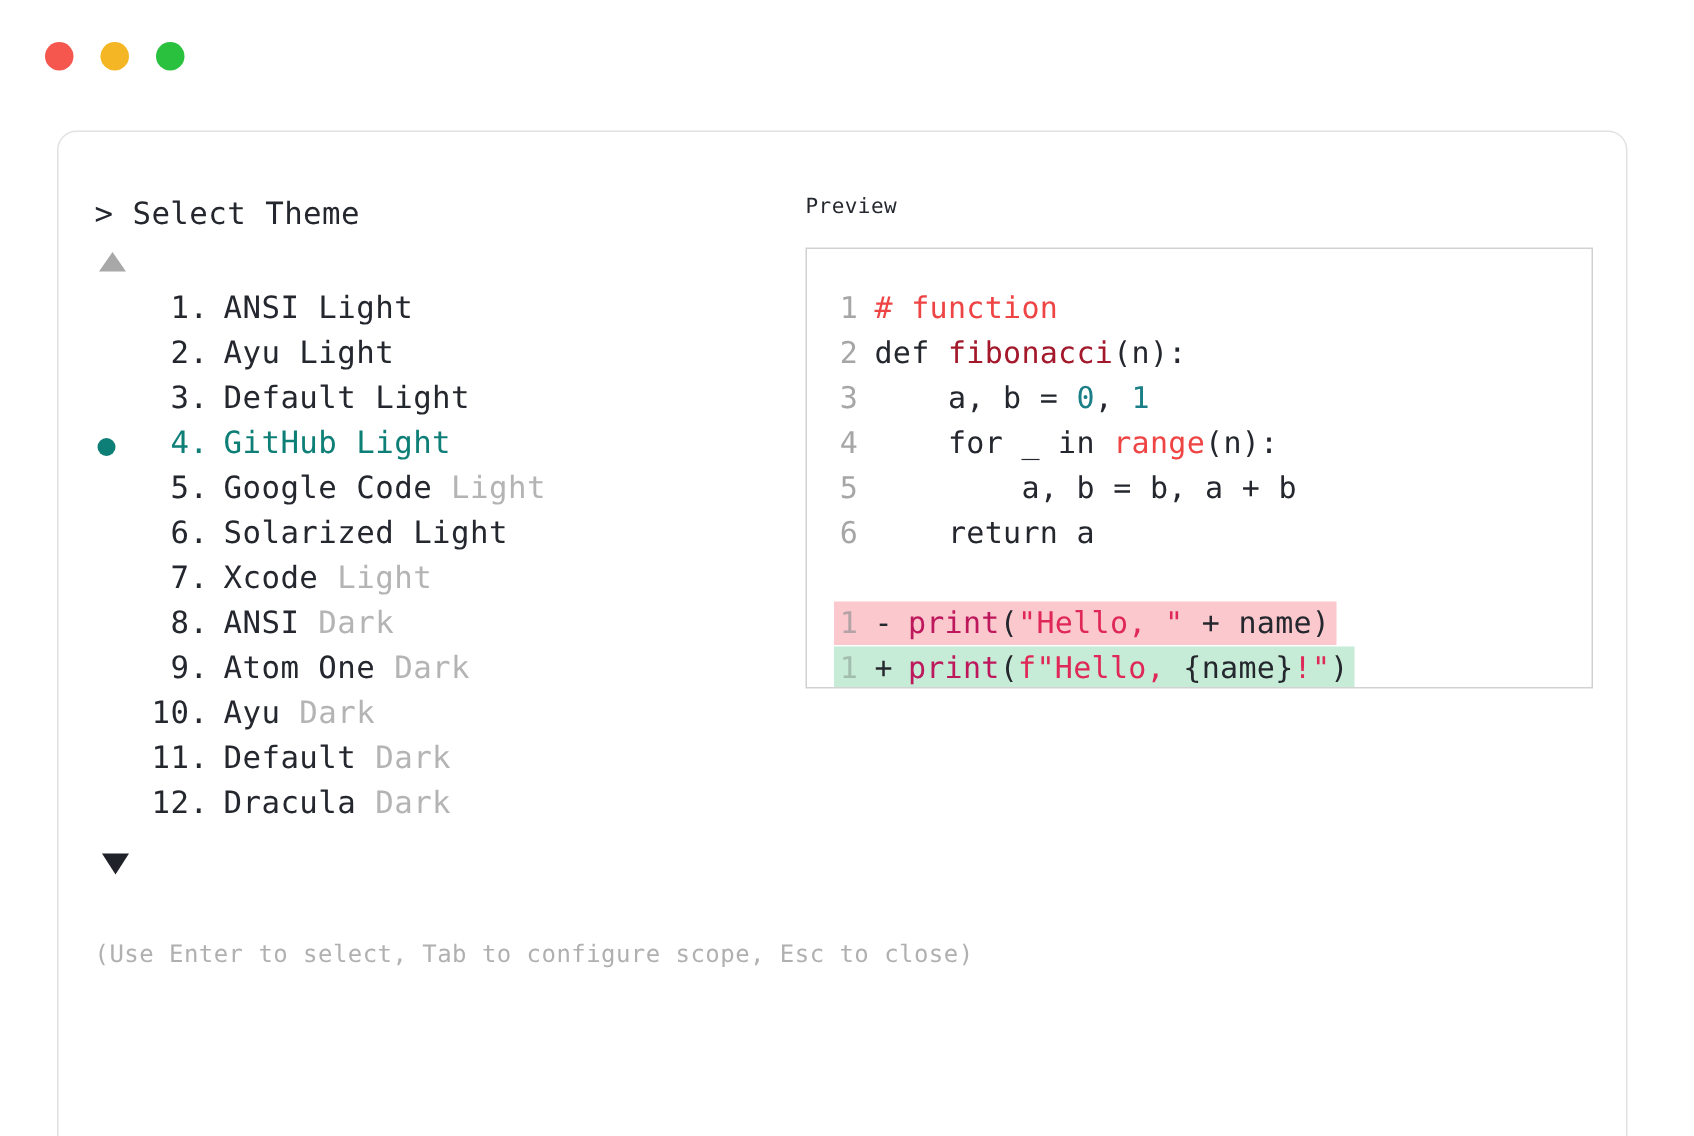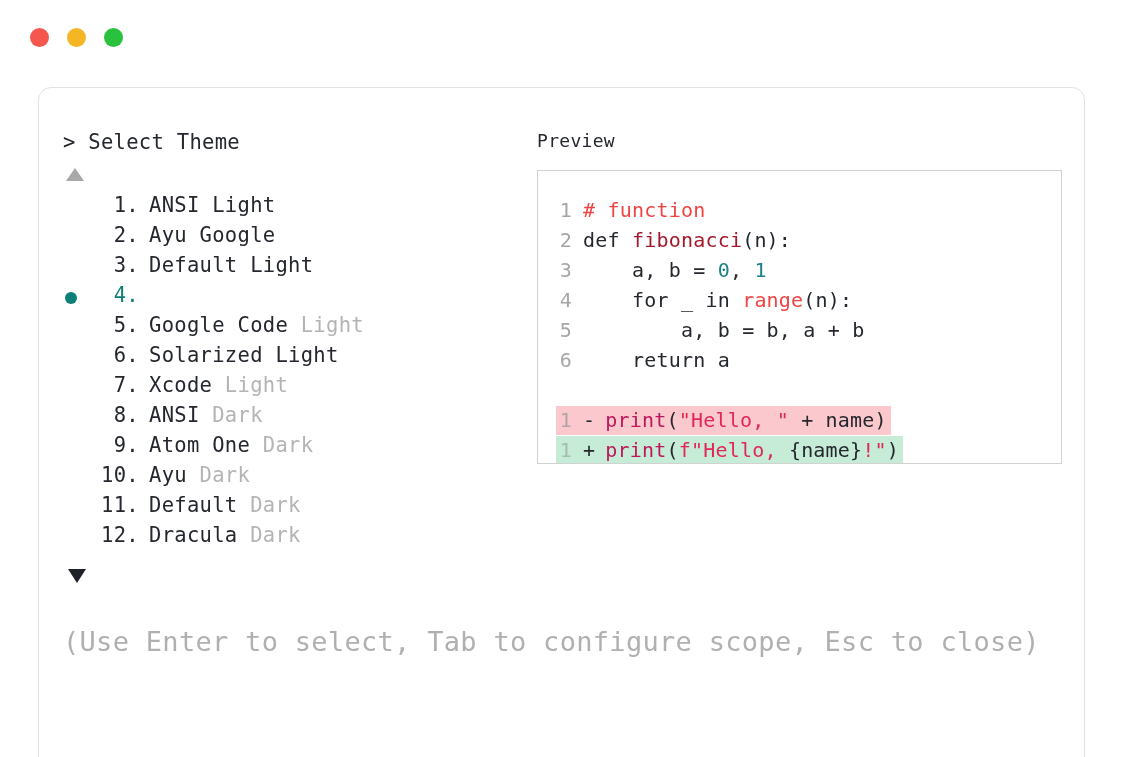--- a/index.html
+++ b/index.html
@@ -132,35 +132,35 @@
     height: 0;
     border-left: 9px solid transparent;
     border-right: 9px solid transparent;
     border-top: 14px solid #1f2229;
   }
 
   .hint {
     position: absolute;
     left: 24px;
     top: 538px;
-    font-size: 27px;
+    font-size: 16px;
     color: #b0b0b0;
     letter-spacing: 0.3px;
     white-space: pre;
   }
 
   
   .right-col {
     position: absolute;
     left: 498px;
     top: 42px;
     width: 530px;
   }
   .preview-label {
-    font-size: 18px;
+    font-size: 14px;
     color: #24272e;
     letter-spacing: 0.3px;
     white-space: pre;
   }
   .preview-panel {
     margin-top: 19px;
     box-sizing: border-box;
     width: 525px;
     height: 294px;
     border: 1.4px solid #d2d2d2;
@@ -237,23 +237,23 @@
 </div>
 
 <div class="card">
   <div class="card-inner">
 
     <div class="left-col">
       <div class="prompt-header">&gt; Select Theme</div>
       <div class="scroll-up"></div>
       <ul class="theme-list" id="theme-list">
           <li class="theme-row"><span class="bullet-slot"></span><span class="idx"> 1.</span><span class="theme-name">ANSI Light</span></li>
-          <li class="theme-row"><span class="bullet-slot"></span><span class="idx"> 2.</span><span class="theme-name">Ayu Google</span></li>
+          <li class="theme-row"><span class="bullet-slot"></span><span class="idx"> 2.</span><span class="theme-name">Ayu Light</span></li>
           <li class="theme-row"><span class="bullet-slot"></span><span class="idx"> 3.</span><span class="theme-name">Default Light</span></li>
-          <li class="theme-row selected"><span class="bullet-slot"><span class="bullet" style="background: rgb(13, 127, 119);"></span></span><span class="idx"> 4.</span></li>
+          <li class="theme-row selected"><span class="bullet-slot"><span class="bullet" style="background: rgb(13, 127, 119);"></span></span><span class="idx"> 4.</span><span class="theme-name">GitHub Light</span></li>
           <li class="theme-row"><span class="bullet-slot"></span><span class="idx"> 5.</span><span class="theme-name">Google Code</span><span class="theme-variant"> Light</span></li>
           <li class="theme-row"><span class="bullet-slot"></span><span class="idx"> 6.</span><span class="theme-name">Solarized Light</span></li>
           <li class="theme-row"><span class="bullet-slot"></span><span class="idx"> 7.</span><span class="theme-name">Xcode</span><span class="theme-variant"> Light</span></li>
           <li class="theme-row"><span class="bullet-slot"></span><span class="idx"> 8.</span><span class="theme-name">ANSI</span><span class="theme-variant"> Dark</span></li>
           <li class="theme-row"><span class="bullet-slot"></span><span class="idx"> 9.</span><span class="theme-name">Atom One</span><span class="theme-variant"> Dark</span></li>
           <li class="theme-row"><span class="bullet-slot"></span><span class="idx">10.</span><span class="theme-name">Ayu</span><span class="theme-variant"> Dark</span></li>
           <li class="theme-row"><span class="bullet-slot"></span><span class="idx">11.</span><span class="theme-name">Default</span><span class="theme-variant"> Dark</span></li>
           <li class="theme-row"><span class="bullet-slot"></span><span class="idx">12.</span><span class="theme-name">Dracula</span><span class="theme-variant"> Dark</span></li>
         </ul>
       <div class="scroll-down"></div>

